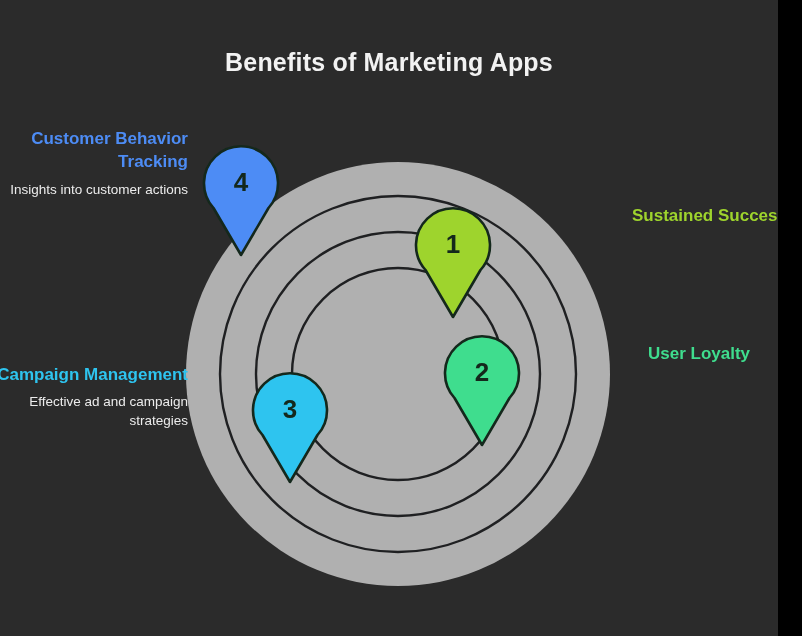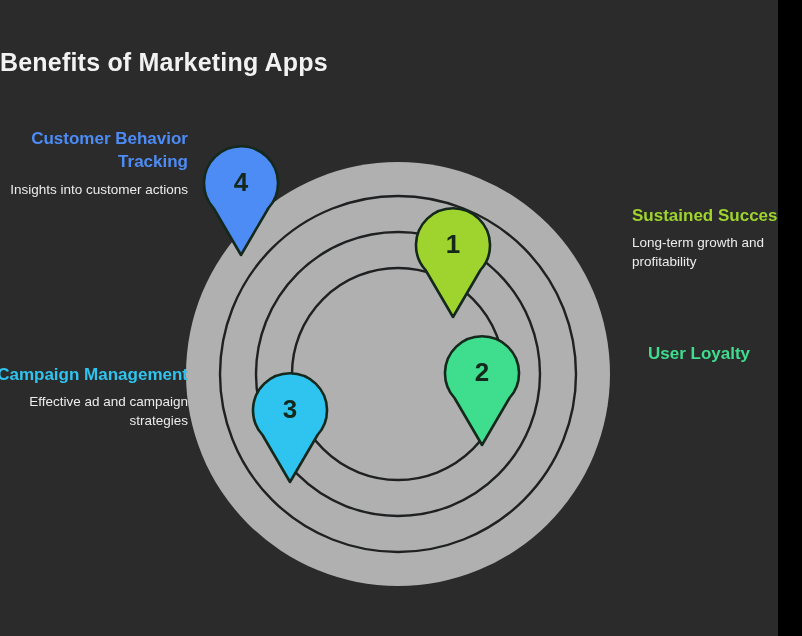--- a/index.html
+++ b/index.html
@@ -23,21 +23,21 @@
     right: 0;
     width: 24px;
     height: 636px;
     background: #000000;
   }
   #page-title {
     position: absolute;
     left: 0;
     top: 48px;
     width: 778px;
-    text-align: left;
+    text-align: center;
     color: #f2f2f2;
     font-size: 25px;
     font-weight: bold;
     letter-spacing: 0.2px;
   }
   #diagram {
     position: absolute;
     left: 0;
     top: 0;
     width: 802px;
@@ -128,21 +128,20 @@
     <p class="callout-body">Insights into customer actions</p>
   </div>
 
   <div class="callout left" id="callout-campaign-management">
     <p class="callout-title" style="color:#2ec4ef">Campaign Management</p>
     <p class="callout-body">Effective ad and campaign strategies</p>
   </div>
 
   <div class="callout right" id="callout-sustained-success">
     <p class="callout-title" style="color:#9ed42d">Sustained Success</p>
-    <p class="callout-body">Long-term growth and profitability</p>
   </div>
 
   <div class="callout right" id="callout-user-loyalty">
     <p class="callout-title" style="color:#3fdd8e">User Loyalty</p>
   </div>
 
   <div id="right-black-strip"></div>
 
 </div>
 

